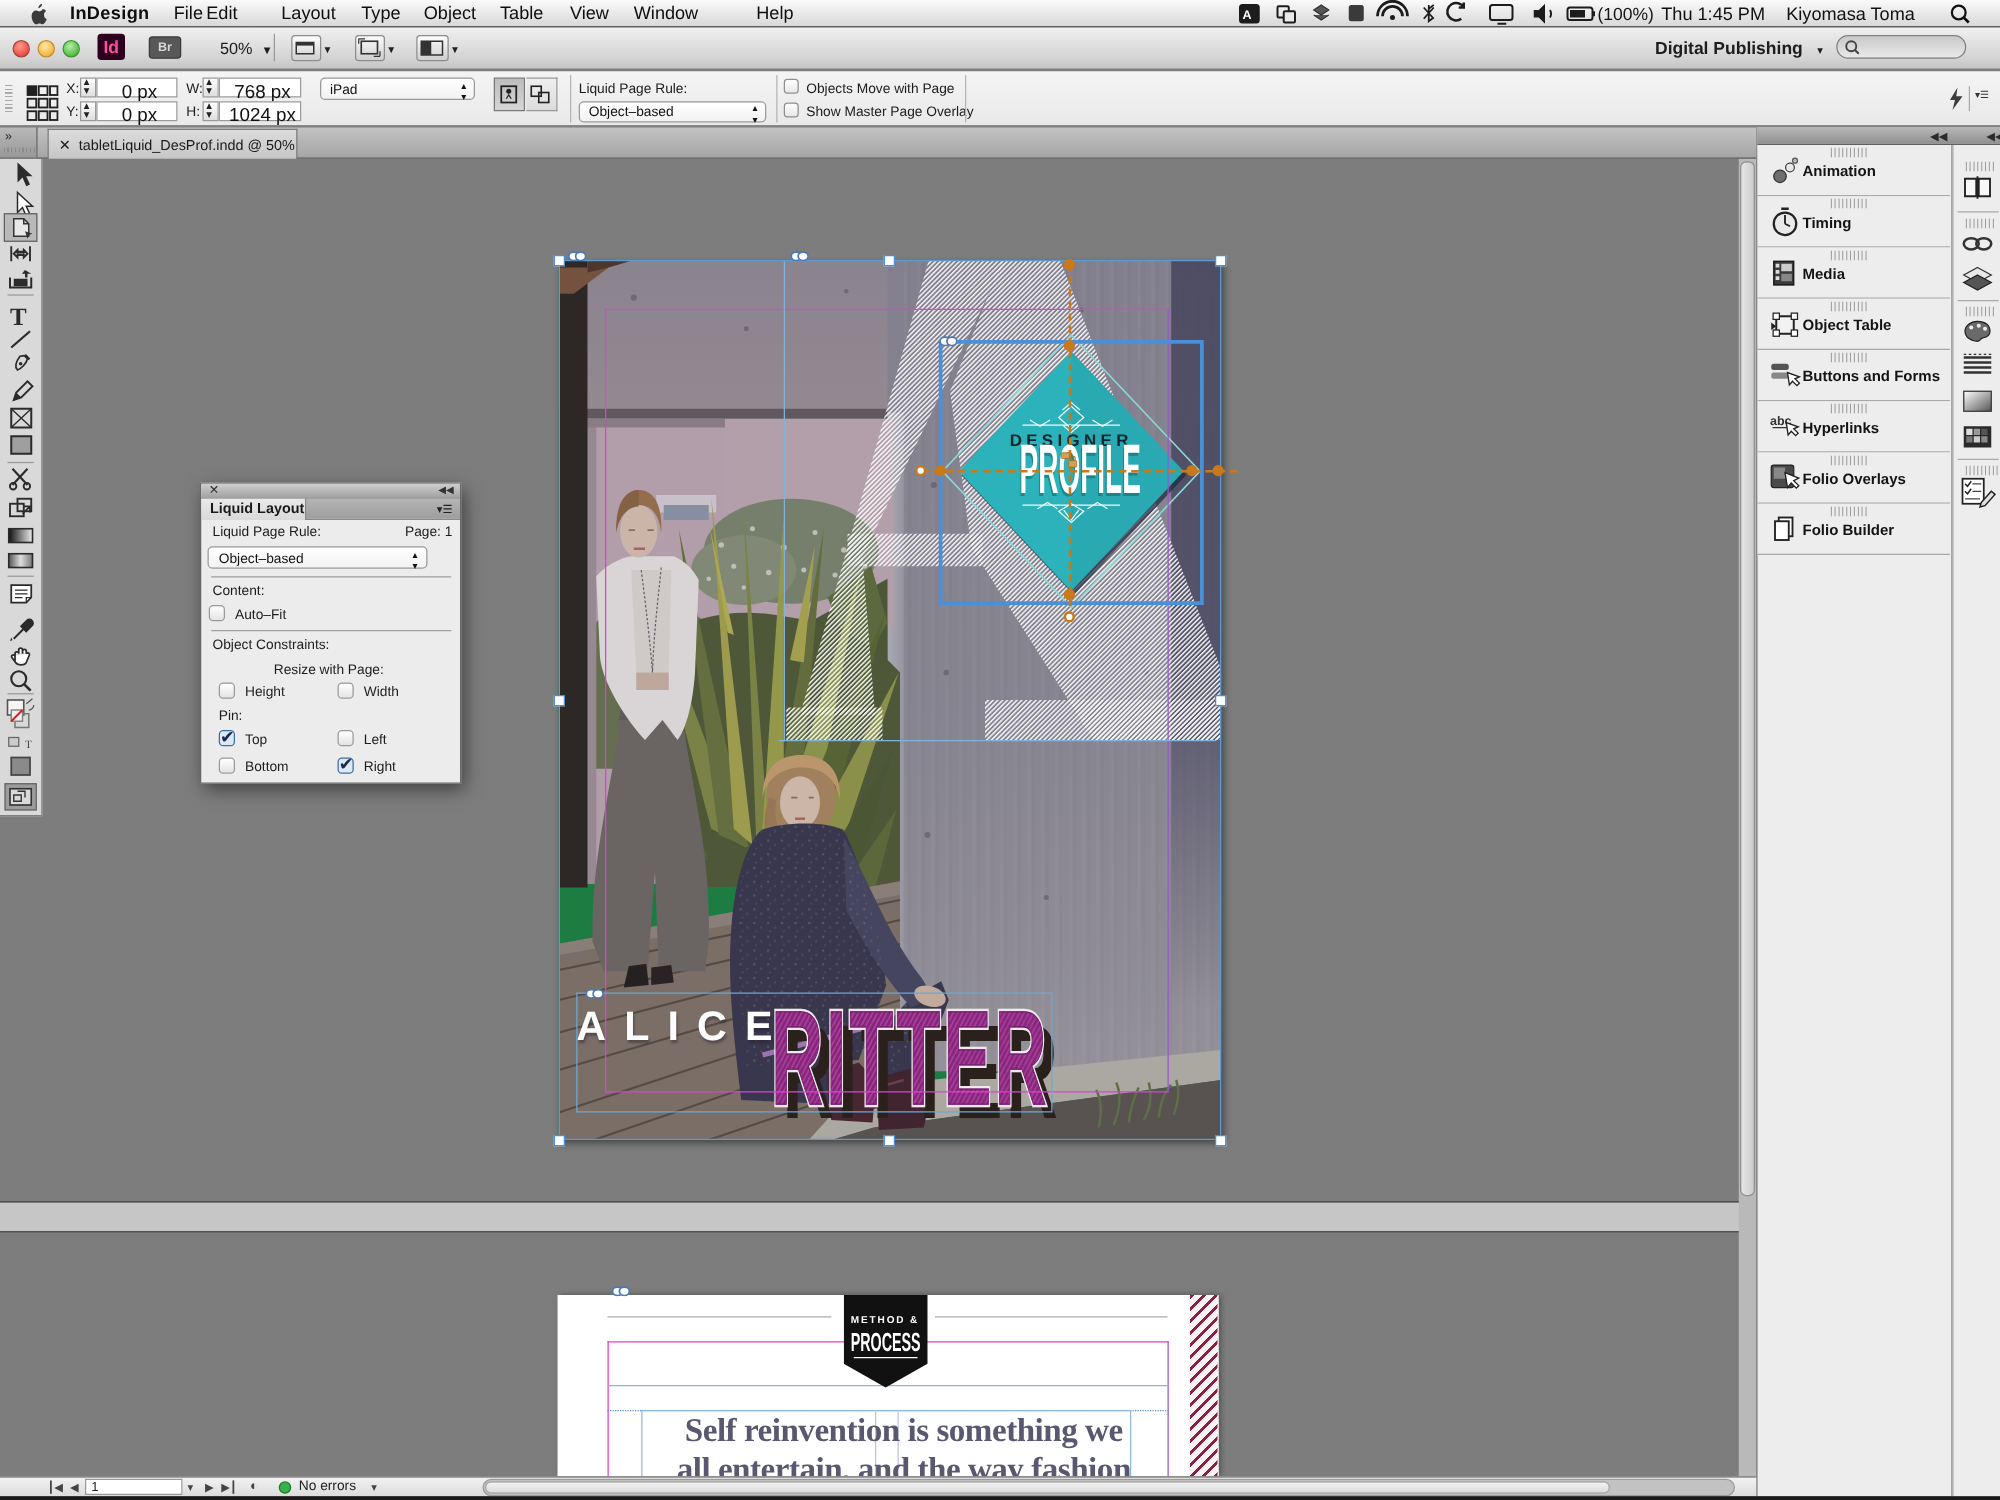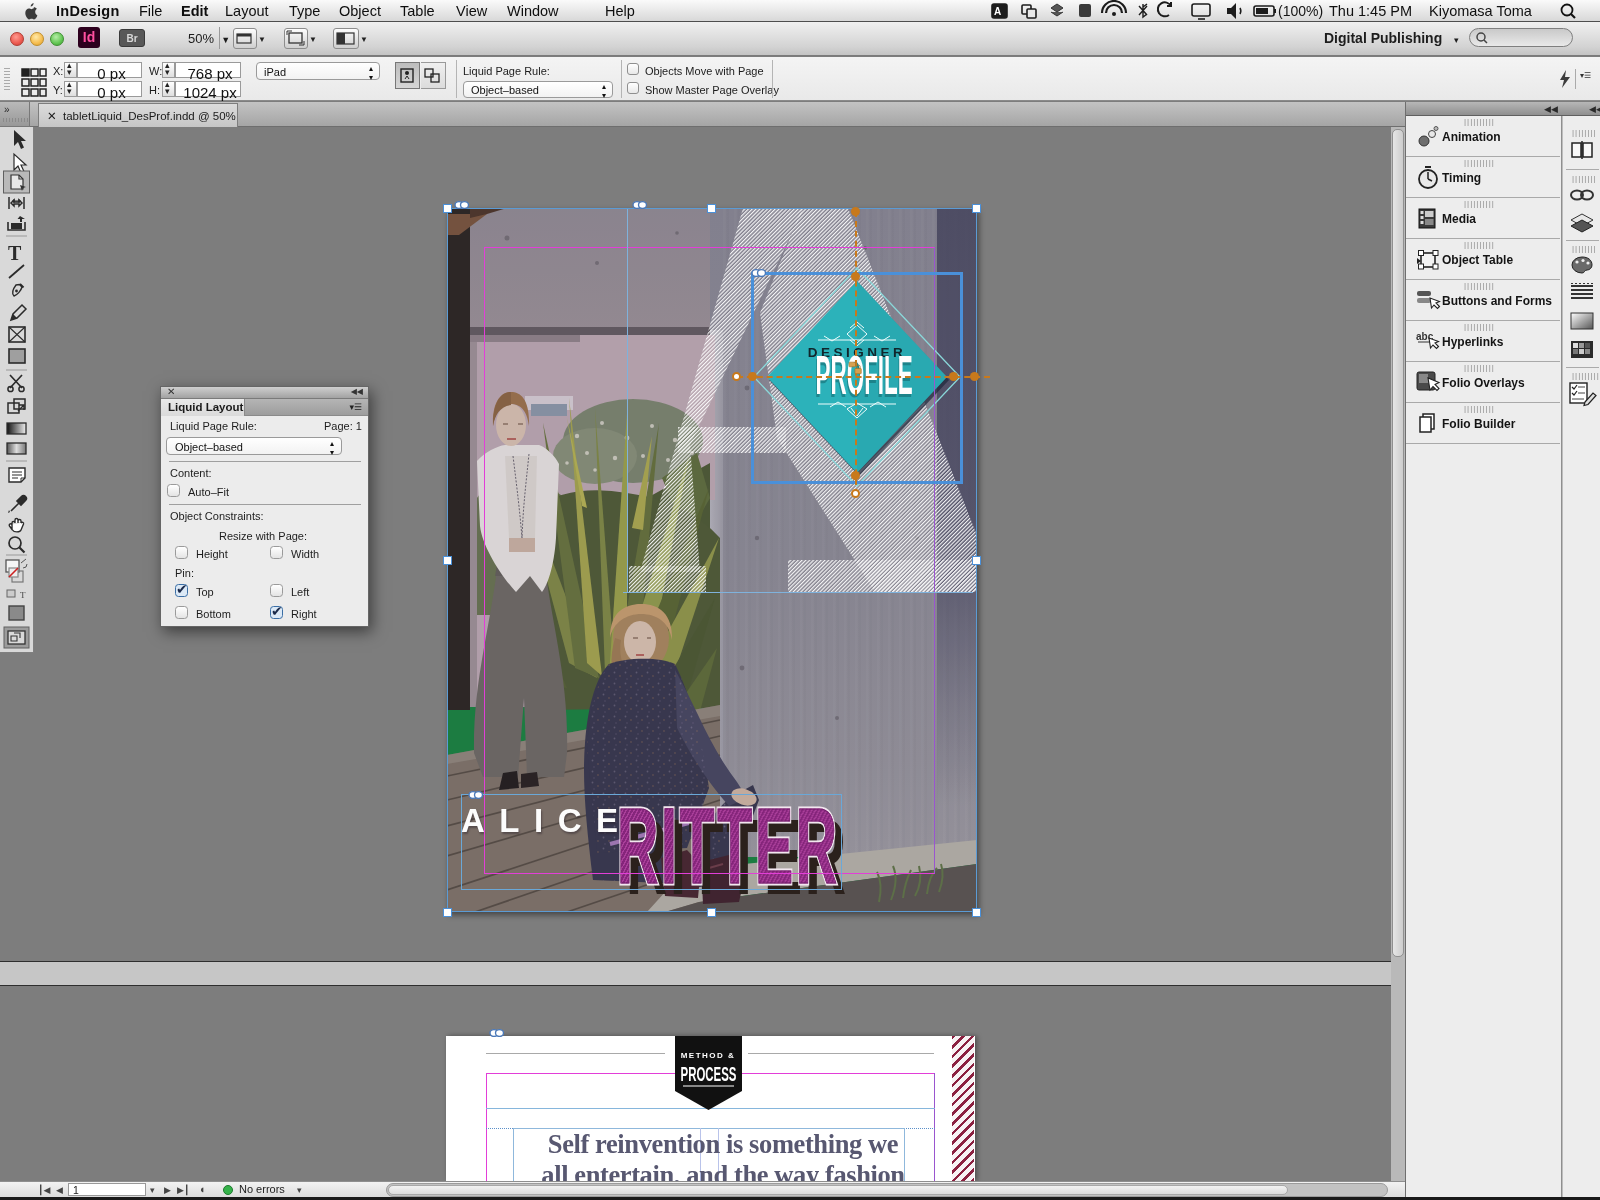--- a/index.html
+++ b/index.html
@@ -368,21 +368,21 @@
       <ellipse cx="10.5" cy="5" rx="4" ry="3.4" fill="#fff" stroke="#4a78b8" stroke-width="1.4"></ellipse>
     </svg>
 </div>
 
 <div class="ab" id="menubar">
   <svg width="16" height="19" style="position:absolute; left:22px; top:2px;">
     <path d="M8.6 4.6 c0.1 -1.8 1.5 -3.4 3 -3.6 c0.2 1.7 -1.4 3.5 -3 3.6 z M11.8 5.2 c1.3 0 2.4 0.6 3.1 1.6 c-1.1 0.8 -1.8 1.8 -1.7 3.3 c0 1.7 1 2.8 2.2 3.3 c-0.5 1.5 -1.9 3.9 -3.4 4 c-0.9 0 -1.2 -0.6 -2.4 -0.6 c-1.2 0 -1.6 0.6 -2.5 0.6 c-1.6 0 -3.8 -3.2 -3.8 -6.3 c0 -3.1 1.9 -4.6 3.7 -4.6 c1 0 1.8 0.7 2.4 0.7 c0.6 0 1.5 -1 2.4 -1 z" fill="#3a3a3a"></path>
   </svg>
   <span class="mitem" style="left:56px; font-weight:bold; letter-spacing:0.3px;">InDesign</span>
   <span class="mitem" style="left:139px;">File</span>
-  <span class="mitem" style="left:181px;font-weight:bold;">Edit</span>
+  <span class="mitem" style="left:165px;">Edit</span>
   <span class="mitem" style="left:225px;">Layout</span>
   <span class="mitem" style="left:289px;">Type</span>
   <span class="mitem" style="left:339px;">Object</span>
   <span class="mitem" style="left:400px;">Table</span>
   <span class="mitem" style="left:456px;">View</span>
   <span class="mitem" style="left:507px;">Window</span>
   <span class="mitem" style="left:605px;">Help</span>
   <div class="mright">
     <svg width="616" height="22" style="position:absolute;left:0;top:0">
       <g fill="none" stroke="#1c1c1c" stroke-width="1.6">
@@ -413,21 +413,21 @@
       <path d="M587 14 l4 4" stroke="#111" stroke-width="2.2"></path>
     </svg>
   </div>
 </div>
 <div class="ab" id="titlebar">
   <div class="tl" style="left:10px; background:radial-gradient(circle at 5px 4px,#ff9a8f,#ec5a50 60%,#c33d33); border:1px solid #b03c33;"></div>
   <div class="tl" style="left:30px; background:radial-gradient(circle at 5px 4px,#ffe9a8,#f6bd4f 60%,#d29b2e); border:1px solid #c08e2c;"></div>
   <div class="tl" style="left:50px; background:radial-gradient(circle at 5px 4px,#b5eda6,#62c653 60%,#3f9a32); border:1px solid #3f8f33;"></div>
   <div style="position:absolute; left:78px; top:5px; width:22px; height:21px; background:#2d001e; border-radius:3px; color:#ff4fa0; font-weight:bold; font-size:14px; text-align:center; line-height:21px;">Id</div>
   <div style="position:absolute; left:119px; top:7px; width:26px; height:18px; background:#585858; border:1px solid #3a3a3a; border-radius:3px; color:#d8d8d8; font-weight:bold; font-size:10px; text-align:center; line-height:17px;">Br</div>
-  <div style="position:absolute; left:188px; top:9px; font-size:13px; color:#1c1c1c;">50% &nbsp;<span style="font-size:9px;">▼</span></div>
+  <div style="position:absolute; left:176px; top:9px; font-size:13px; color:#1c1c1c;">50% &nbsp;<span style="font-size:9px;">▼</span></div>
   <div style="position:absolute; left:219px; top:5px; width:1px; height:22px; background:#9a9a9a;"></div>
   <div class="tbicon" style="left:233px; width:24px;"><svg width="22" height="19">
         <rect x="3" y="5" width="14" height="9" fill="none" stroke="#333" stroke-width="1.2"></rect>
         <rect x="3" y="5" width="14" height="2.5" fill="#333"></rect>
       </svg></div>
   <div style="position:absolute; left:258px; top:13px; font-size:8px; color:#222;">▼</div>
   <div class="tbicon" style="left:284px; width:24px;"><svg width="22" height="19">
         <rect x="4" y="4" width="13" height="10" fill="none" stroke="#333" stroke-width="1.3"></rect>
         <path d="M2 2 h5 M2 2 v4 M19 16 h-5 M19 16 v-4" stroke="#333" fill="none"></path>
       </svg></div>

